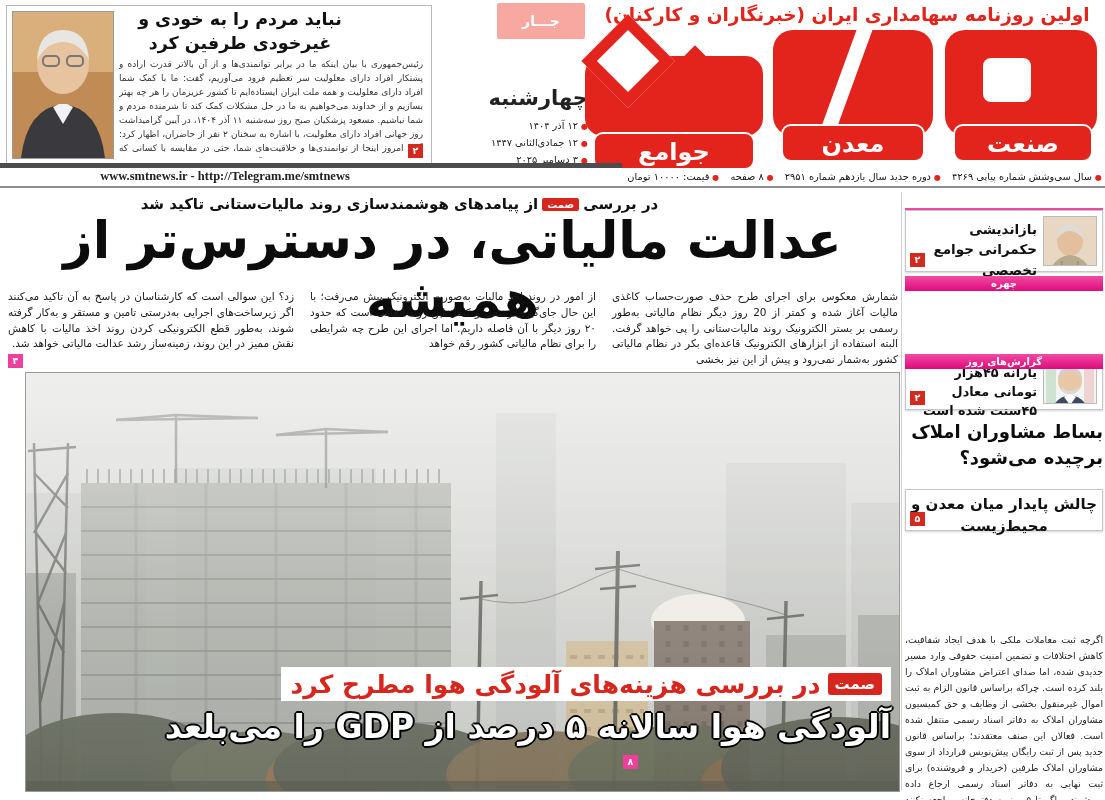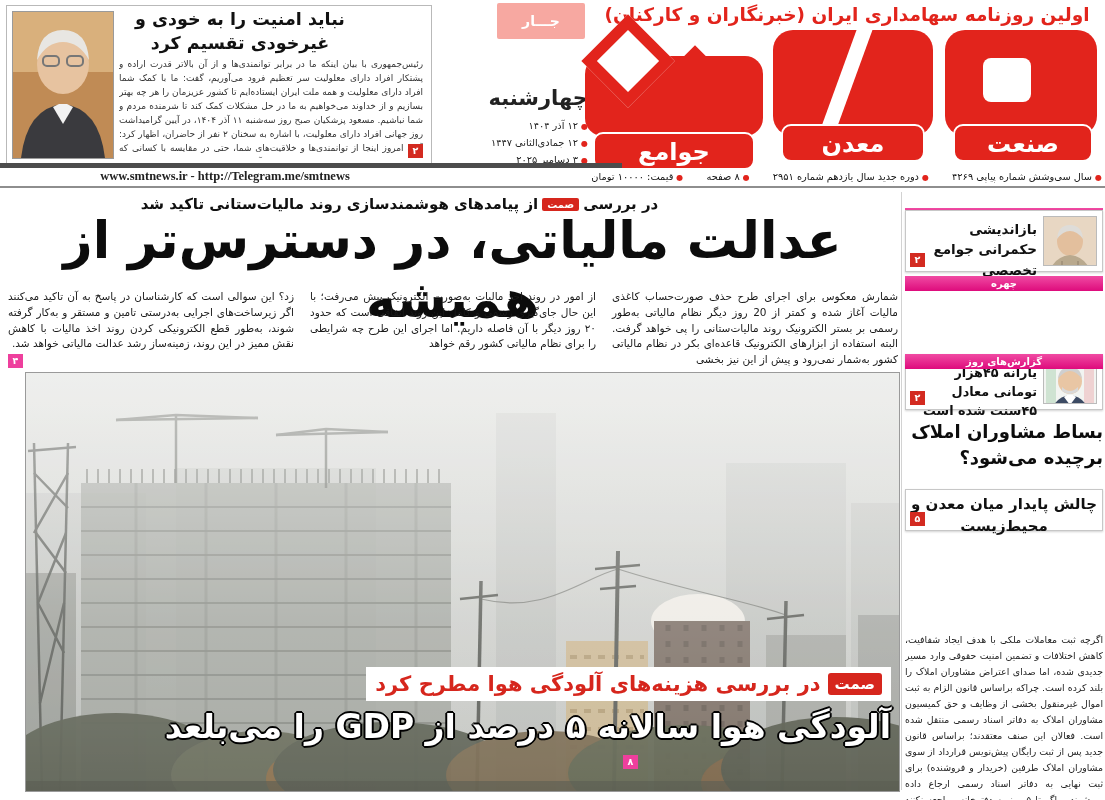--- a/index.html
+++ b/index.html
@@ -37,36 +37,36 @@
   .lg-d1{position:absolute;left:10px;top:0;width:44px;height:44px;background:#fff;border:11px solid #e2241c;transform:rotate(45deg);}
   .lg-d2{position:absolute;left:84px;top:28px;width:52px;height:52px;background:#e2241c;transform:rotate(45deg);}
   .pill{position:absolute;background:#e2241c;border:2.5px solid #fff;border-radius:10px;color:#fff;font-weight:900;text-align:center;font-size:24px;line-height:36px;height:38px;box-sizing:border-box;}
   .pill-r{left:368px;top:96px;width:140px;}
   .pill-m{left:196px;top:96px;width:144px;}
   .pill-l{left:8px;top:104px;width:162px;}
 
   .thick-rule{left:0;top:163px;width:622px;height:5px;background:#4c4c4c;}
   .urls{left:20px;top:169px;width:410px;text-align:center;font-family:"Liberation Serif","DejaVu Serif",serif;font-weight:bold;font-size:12.5px;color:#222;direction:ltr;}
   .issue-line{right:3px;top:171px;width:545px;text-align:right;font-size:9.8px;color:#111;white-space:nowrap;}
-  .iseg{margin-left:20px;}
+  .iseg{margin-left:8px;}
   .page-rule{left:0;top:186px;width:1105px;height:0;border-top:2px solid #8e8e8e;}
 
   
   .kicker{left:0;top:195px;width:799px;text-align:center;font-size:15px;font-weight:bold;color:#111;}
   .mini-logo{display:inline-block;background:#d6261d;color:#fff;font-size:10px;font-weight:900;padding:1px 5px;border-radius:2px;margin:0 4px;vertical-align:1px;}
   .headline{left:0;top:212px;width:905px;text-align:center;font-size:51px;font-weight:900;color:#0c0c0c;line-height:1.15;}
   .intro{left:8px;top:289px;width:890px;height:78px;display:flex;gap:16px;}
   .intro .col{flex:1;font-size:10.5px;line-height:1.5;text-align:justify;color:#1a1a1a;}
   .lead-badge{left:8px;top:354px;}
 
   
   .photo{left:25px;top:372px;width:873px;height:418px;border:1px solid #9a9a9a;background:#c6c8c4;overflow:hidden;}
   .photo svg{display:block;}
   .strip{position:absolute;right:8px;top:294px;height:34px;background:#fff;display:flex;align-items:center;gap:7px;padding:0 9px;}
-  .strip .txt{color:#d6261d;font-size:21px;font-weight:900;white-space:nowrap;}
+  .strip .txt{color:#d6261d;font-size:25px;font-weight:900;white-space:nowrap;}
   .strip .logo-pill{background:#d6261d;color:#fff;font-weight:900;font-size:15px;padding:2px 7px;border-radius:3px;}
   .photo-headline{position:absolute;right:8px;top:334px;font-size:33px;font-weight:900;color:#fff;white-space:nowrap;
     text-shadow:-2px 0 #000,2px 0 #000,0 -2px #000,0 2px #000,-1px -1px #000,1px 1px #000,-1px 1px #000,1px -1px #000;}
   .photo-badge{position:absolute;left:597px;top:382px;}
 
   
   .sb{right:2px;width:198px;box-sizing:border-box;}
   .sb-header{height:15px;background:linear-gradient(#f04ba3,#de0b7c);color:#fff;font-size:10px;font-weight:bold;text-align:center;line-height:15px;}
   .sb-card{background:#fff;border:1px solid #c7c7c7;box-shadow:0 1px 2px rgba(0,0,0,.18);display:flex;}
   .sb-card .ph{flex:0 0 52px;margin:5px 5px 5px 0;border:1px solid #bbb;overflow:hidden;background:#eee;}
@@ -89,21 +89,21 @@
         <rect width="100" height="146" fill="#c08b55"></rect>
         <rect width="100" height="60" fill="#d9b07c"></rect>
         <ellipse cx="50" cy="52" rx="26" ry="30" fill="#e7c3a0"></ellipse>
         <path d="M24,48 Q26,18 50,18 Q74,18 76,48 Q66,30 50,30 Q34,30 24,48" fill="#e8e6e2"></path>
         <rect x="30" y="44" width="16" height="10" rx="4" fill="none" stroke="#777" stroke-width="2"></rect>
         <rect x="54" y="44" width="16" height="10" rx="4" fill="none" stroke="#777" stroke-width="2"></rect>
         <path d="M8,146 Q14,96 50,92 Q86,96 92,146 Z" fill="#3a3a3e"></path>
         <path d="M40,95 L50,112 L60,95 L54,92 L46,92 Z" fill="#f2f2f2"></path>
       </svg>
     </div>
-    <div class="pres-headline">نباید امنیت را به خودی و غیرخودی تقسیم کرد</div>
+    <div class="pres-headline">نباید مردم را به خودی و غیرخودی طرفین کرد</div>
     <div class="pres-body">رئیس‌جمهوری با بیان اینکه ما در برابر توانمندی‌ها و از آن بالاتر قدرت اراده و پشتکار افراد دارای معلولیت سر تعظیم فرود می‌آوریم، گفت: ما با کمک شما افراد دارای معلولیت و همه ملت ایران ایستاده‌ایم تا کشور عزیزمان را هر چه بهتر بسازیم و از خداوند می‌خواهیم به ما در حل مشکلات کمک کند تا شرمنده مردم و شما نباشیم. مسعود پزشکیان صبح روز سه‌شنبه ۱۱ آذر ۱۴۰۴، در آیین گرامیداشت روز جهانی افراد دارای معلولیت، با اشاره به سخنان ۲ نفر از حاضران، اظهار کرد: آنچه امروز اینجا از توانمندی‌ها و خلاقیت‌های شما، حتی در مقایسه با کسانی که هیچ معلولیتی ندارند، دیدم و شنیدم، درس آموزنده‌ای بود که مصداق دقیق عنوان کتابی بود که به من هدیه دادید: «انفاقات ید معدن طلاست»</div>
     <span class="badge red pres-badge">۲</span>
   </div>
 
   <div class="abs corner-tag">جـــار</div>
   <div class="abs slogan">اولین روزنامه سهامداری ایران (خبرنگاران و کارکنان)</div>
 
   <div class="abs dateblock">
     <div class="weekday">چهارشنبه</div>
     <div class="dline"><span class="dot">●</span><span>۱۲ آذر ۱۴۰۴</span></div>

